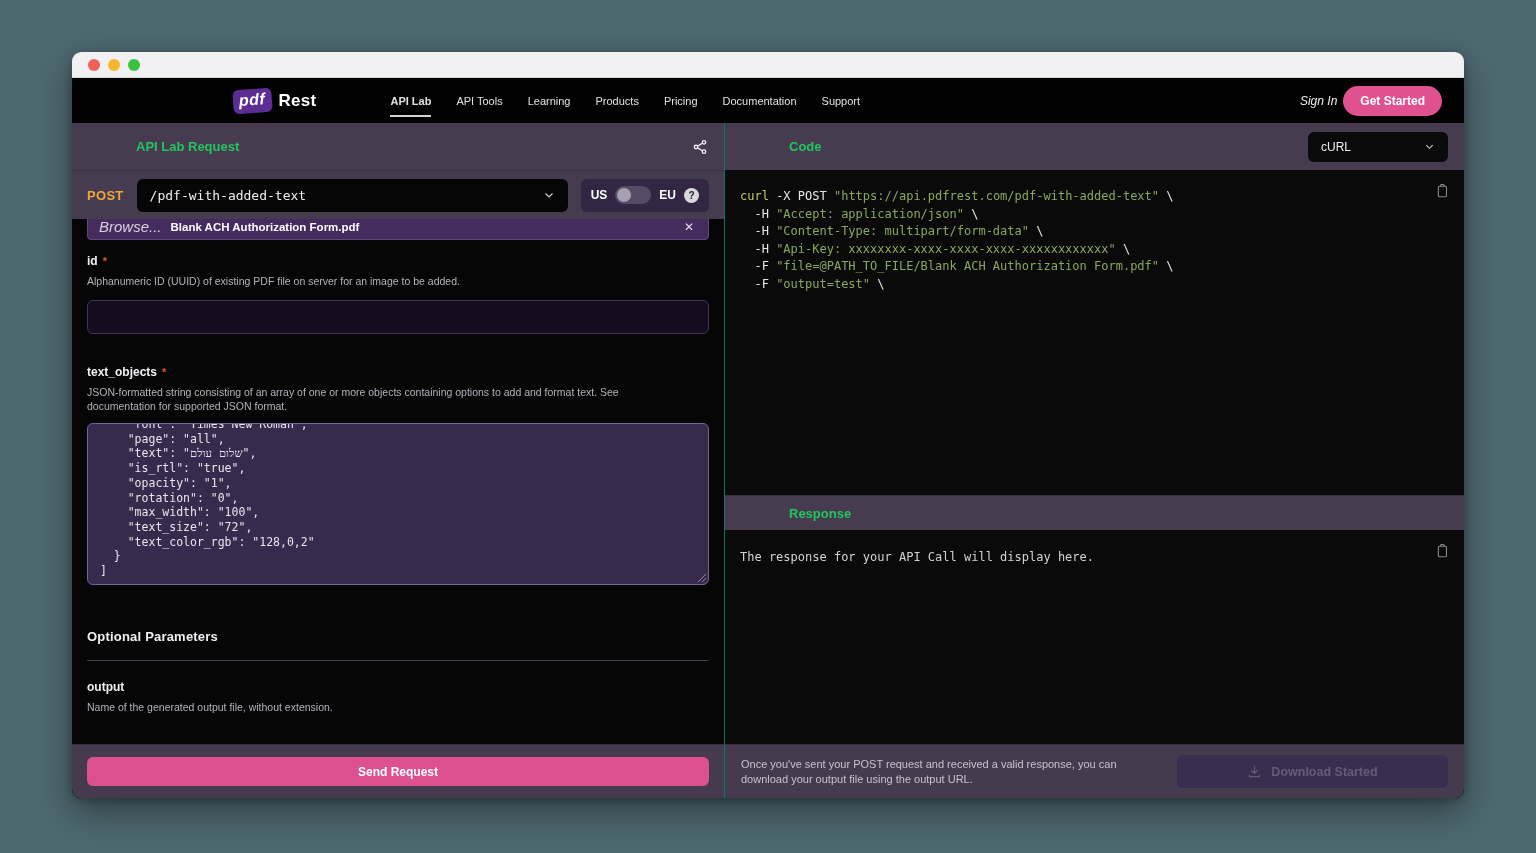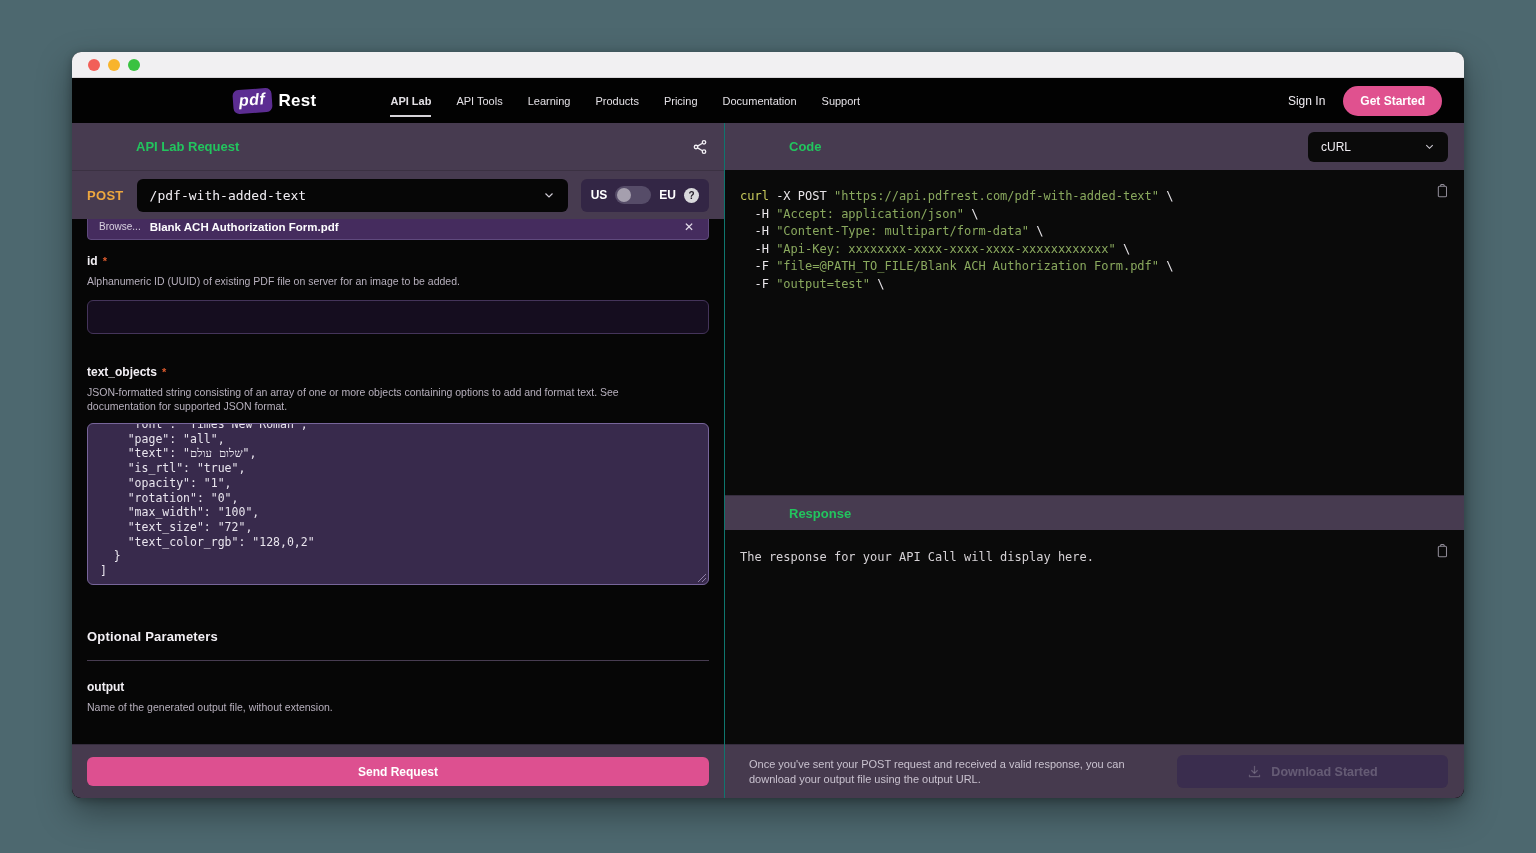--- a/index.html
+++ b/index.html
@@ -27,21 +27,21 @@
   .logo { display:flex; align-items:center; gap:6px; margin-right:30px; cursor:pointer; }
   .logo-badge { background:#5c2d92; color:#fff; font-weight:bold; font-style:italic;
     font-size:16px; padding:2px 7px 4px 6px; border-radius:6px; transform:rotate(-4deg); letter-spacing:.5px; }
   .logo-rest { color:#fff; font-weight:bold; font-size:17px; letter-spacing:.3px; }
   .nav-links { display:flex; align-items:center; gap:25px;margin-left:44px; }
   .nav-link { color:#e3e0e5; font-size:11px; cursor:pointer; position:relative; padding:6px 0; }
   .nav-link.active { font-weight:bold; }
   .nav-link.active::after { content:""; position:absolute; left:0; right:0; bottom:-4px;
     height:1.5px; background:#d6d3d8; }
   .nav-spacer { flex:1; }
-  .signin { color:#f0edf2; font-size:12px; margin-right:18px; cursor:pointer; }
+  .signin { color:#f0edf2; font-size:12px; margin-right:6px; cursor:pointer;font-style:italic; }
   .get-started { background:#e0518f; color:#fff; font-size:12px; font-weight:bold;
     border:none; border-radius:16px; padding:8px 17px; cursor:pointer; }
 
   
   .main { flex:1; display:flex; min-height:0; }
   .left-panel { width:652px; flex:0 0 652px; display:flex; flex-direction:column; background:#060606; }
   .right-panel { flex:1; display:flex; flex-direction:column; background:#0a0a0a; border-left:1px solid #0f766e; }
 
   .panel-header { height:47px; background:#473b50; display:flex; align-items:center;
     justify-content:space-between; padding:0 16px; flex:0 0 auto; }
@@ -60,21 +60,21 @@
   .switch { width:36px; height:18px; background:#564c68; border-radius:9px; position:relative; }
   .switch-knob { position:absolute; left:2px; top:2px; width:14px; height:14px;
     background:#a59fae; border-radius:50%; }
   .help-circle { width:15px; height:15px; border-radius:50%; background:#d9d9dc; color:#25202b;
     font-size:10px; font-weight:bold; display:flex; align-items:center; justify-content:center; cursor:pointer; }
 
   
   .form-body { flex:1; min-height:0; background:#060606; overflow:hidden; padding:0 15px; }
   .file-bar { margin-top:-6px; height:27px; background:#452c5e; border:1px solid #5f4a7d;
     border-radius:4px; display:flex; align-items:center; gap:9px; padding:0 11px; cursor:pointer; }
-  .browse-label { color:#d9d2e0; font-size:10px; }
+  .browse-label { color:#d9d2e0; font-size:15px;font-style:italic; }
   .file-name { color:#fdfcfe; font-size:11.5px; font-weight:bold; }
   .file-x { margin-left:auto; color:#e4ddeb; font-size:12px; cursor:pointer; padding:2px 3px; }
 
   .field-label { color:#f3f0f5; font-size:12px; font-weight:bold; }
   .req-star { color:#dd5b2e; font-size:11px; font-weight:bold; margin-left:5px; }
   .field-desc { color:#b7b0bd; font-size:10.5px; line-height:14px; margin-top:5px; }
 
   .id-block { margin-top:11px; }
   .text-input { width:100%; height:34px; background:#150d1f; border:1px solid #44345a;
     border-radius:6px; margin-top:12px; color:#f0ecf4; font-size:12px; padding:0 12px; outline:none; }
@@ -107,21 +107,21 @@
   .tok-plain { color:#e8e5e9; }
   .tok-str { color:#8aa95e; }
 
   .copy-btn { position:absolute; top:13px; right:14px; cursor:pointer; }
 
   .response-header { height:35px; background:#473b50; border-top:1px solid #362d3e;
     display:flex; align-items:center; padding:0 16px; flex:0 0 auto; }
   .response-area { flex:1; background:#0a0a0a; position:relative; padding:17px 40px 0 15px; }
   .response-text { color:#d6d2d6; font-family:"DejaVu Sans Mono", monospace; font-size:12px; }
 
-  .right-footer { justify-content:flex-end; gap:20px; padding:0 16px; }
+  .right-footer { justify-content:space-between; gap:20px; padding:0 16px; }
   .footer-note { width:408px; color:#c9c2cf; font-size:11px; line-height:15px; }
   .download-btn { width:271px; height:33px; background:#3a2d4e; border:none; border-radius:6px;
     display:flex; align-items:center; justify-content:center; gap:9px;
     color:rgba(255,255,255,.22); font-size:12.5px; font-weight:bold; cursor:default; }
 
   svg { display:block; }
 </style>
 </head>
 <body>
 

